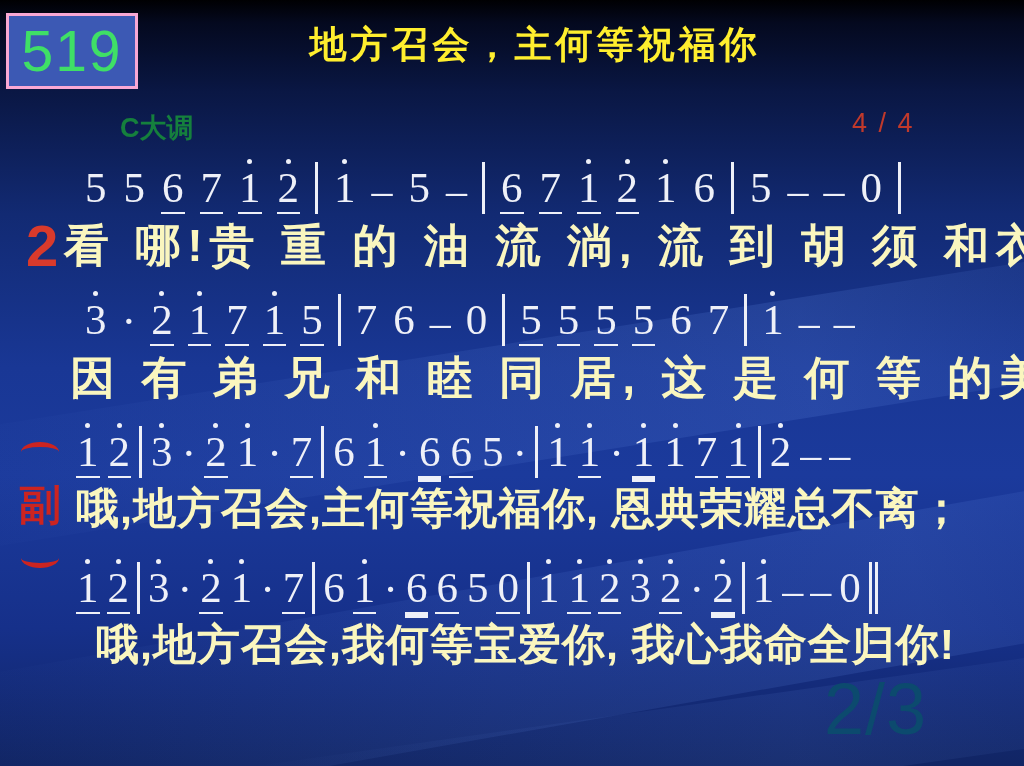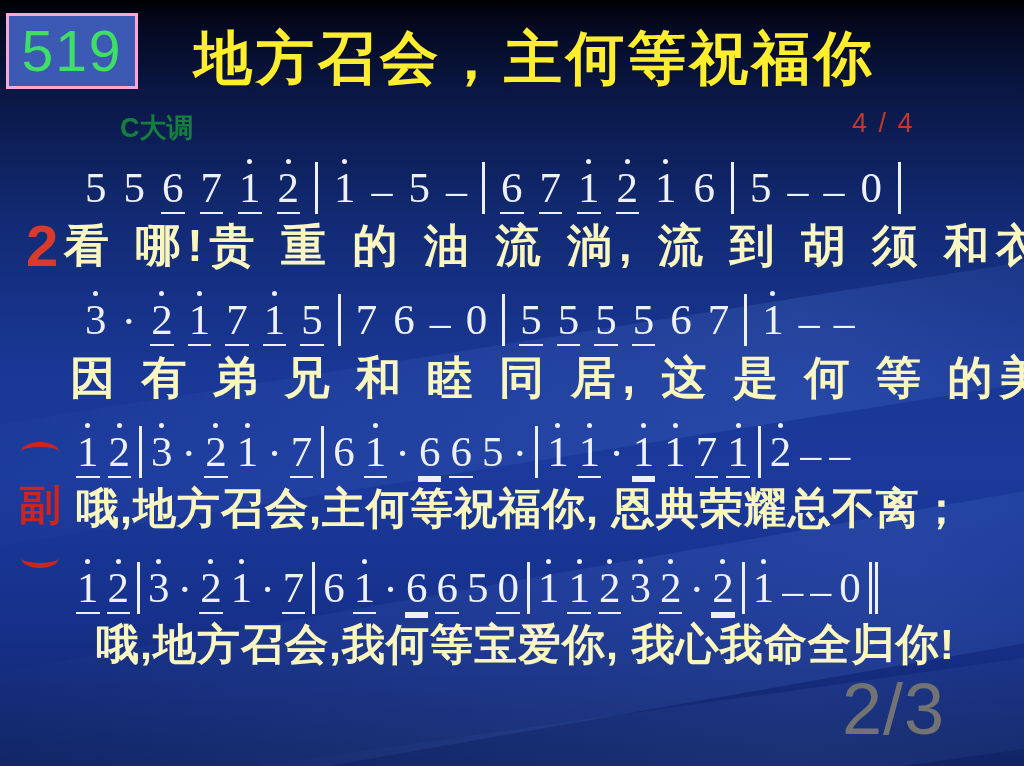--- a/index.html
+++ b/index.html
@@ -17,21 +17,21 @@
     background:linear-gradient(90deg,transparent 0%,rgba(110,150,235,.10) 50%,transparent 100%);}
 
   .hymn-number-box{
     position:absolute;left:6px;top:13px;width:132px;height:76px;
     background:#3c59b4;border:3px solid #f9a8d4;box-sizing:border-box;
     display:flex;align-items:center;justify-content:center;
     font-size:57px;color:#3fdf66;letter-spacing:2px;
   }
   .slide-title{
     position:absolute;left:140px;top:20px;width:790px;text-align:center;
-    font-size:58px;font-weight:bold;color:#ffee2e;letter-spacing:4px;white-space:nowrap;
+    font-size:37px;font-weight:bold;color:#ffee2e;letter-spacing:4px;white-space:nowrap;
   }
   .key-sig{position:absolute;left:120px;top:110px;font-size:27px;color:#15803d;font-weight:bold;}
   .time-sig{position:absolute;left:852px;top:108px;font-size:27px;color:#c0392b;letter-spacing:2px;text-align:right;}
 
   .noteline{position:absolute;display:flex;align-items:flex-start;}
   .nl1{left:84px;top:156px;gap:15px;}
   .nl2{left:84px;top:288px;gap:14px;}
   .nl3{left:76px;top:420px;gap:8px;}
   .nl4{left:76px;top:556px;gap:7px;}
   .note{display:flex;flex-direction:column;align-items:center;}
@@ -52,21 +52,21 @@
   .ly4{left:60px;top:616px;font-size:43px;letter-spacing:1px;margin-left:36px;}
 
   .verse-number{position:absolute;left:26px;top:212px;font-size:58px;font-weight:bold;color:#d93a2b;}
   .chorus-marker{position:absolute;left:12px;top:442px;width:56px;height:126px;
     display:flex;flex-direction:column;align-items:center;justify-content:space-between;}
   .arc{width:38px;height:20px;box-sizing:border-box;}
   .arc-top{border-top:5px solid #cc2420;border-radius:50%;}
   .arc-bottom{border-bottom:5px solid #cc2420;border-radius:50%;}
   .chorus-char{font-size:42px;font-weight:bold;color:#cc2420;line-height:1;}
 
-  .page-indicator{position:absolute;left:842px;top:668px;font-size:72px;color:#737373;letter-spacing:1px;}
+  .page-indicator{position:absolute;left:824px;top:668px;font-size:72px;color:#0c4a6e;letter-spacing:1px;}
 </style>
 </head>
 <body>
 
 <div class="swoosh swoosh1"></div>
 <div class="swoosh swoosh2"></div>
 <div class="swoosh swoosh3"></div>
 
 <div class="hymn-number-box">
   <span>519</span>

